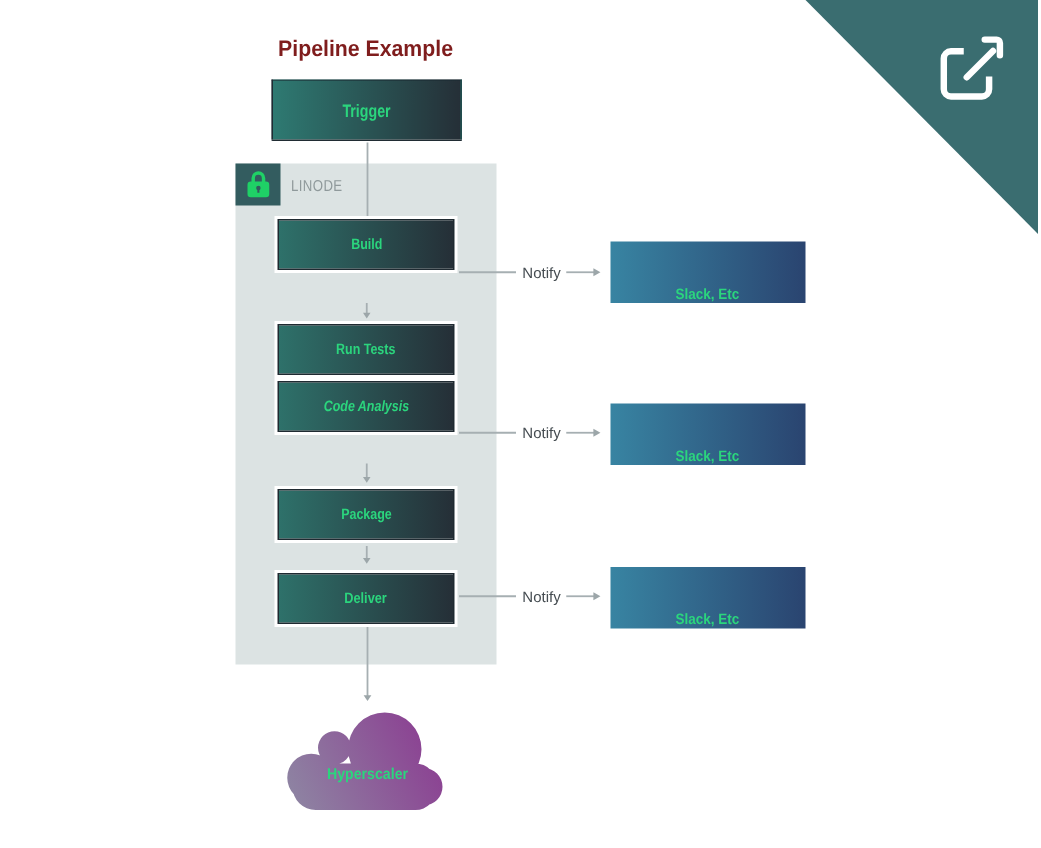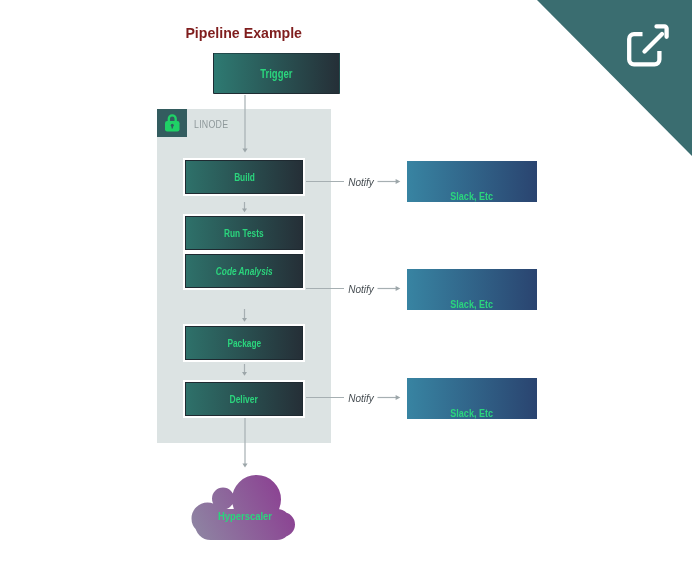--- a/index.html
+++ b/index.html
@@ -5,37 +5,37 @@
   html,body{margin:0;padding:0;background:#fff;}
   body{width:694px;height:565px;position:relative;overflow:hidden;
        font-family:"Liberation Sans", sans-serif;}
   .abs{position:absolute;}
   .title{left:0;top:24px;width:488px;text-align:center;
          font-size:15px;font-weight:bold;color:#7f1d1d;}
   .title span{display:inline-block;transform:scaleX(0.945);}
   .trigger{left:181px;top:53px;width:127px;height:41px;
            background:linear-gradient(to right,#2e7a72,#252f37);
            border:1px solid rgba(26,42,50,0.55);border-bottom:1.5px solid #202c33;
-           box-sizing:border-box;margin-left:32px;}
+           box-sizing:border-box;}
   .container{left:157px;top:109px;width:174px;height:334px;background:#dce3e3;}
   .lockbox{left:157px;top:109px;width:30px;height:28px;background:#335c5f;}
   .linode{left:194px;top:118px;font-size:10.5px;color:#8f999b;letter-spacing:0.3px;
           display:inline-block;transform:scaleX(0.84);transform-origin:0 0;}
   .pbox{left:183px;width:122px;height:38px;background:#fff;box-sizing:border-box;
         padding:2px;}
   .pbox .inner{width:100%;height:100%;box-sizing:border-box;
         background:linear-gradient(to right,#2e716a,#252f37);
         border:1px solid #1f2a31;
         display:flex;align-items:center;justify-content:center;}
   .gtext{color:#2bd57d;font-weight:bold;font-size:10px;display:inline-block;
          white-space:nowrap;transform:scaleX(0.83);}
   .slack{left:407px;width:129.5px;height:41px;
          background:linear-gradient(to right,#3884a2,#2a4470);
          display:flex;align-items:flex-end;justify-content:center;}
-  .notify{font-size:10px;color:#454c51;font-style:italic;}
+  .notify{font-size:10px;color:#454c51;}
   svg.overlay{position:absolute;left:0;top:0;}
 </style>
 </head>
 <body>
 
   <svg class="abs overlay" width="694" height="565" style="z-index:5;pointer-events:none;">
     <polygon points="537,0 692,0 692,156" fill="#3a6d70"></polygon>
 
     <g stroke="#ffffff" stroke-width="4.3" fill="none">
       <path d="M642.5,34.2 H634 a4.8,4.8 0 0 0 -4.8,4.8 v20.5 a4.8,4.8 0 0 0 4.8,4.8 h20.6 a4.8,4.8 0 0 0 4.8,-4.8 V51"></path>
@@ -81,21 +81,21 @@
       <polygon points="395.6,178.9 395.6,184.1 400.3,181.5"></polygon>
       <polygon points="395.6,285.9 395.6,291.1 400.3,288.5"></polygon>
       <polygon points="395.6,394.9 395.6,400.1 400.3,397.5"></polygon>
     </g>
   </svg>
 
   <div class="abs trigger" style="display:flex;align-items:center;justify-content:center;">
     <span class="gtext" style="font-size:12px;transform:scaleX(0.79);">Trigger</span>
   </div>
 
-  <div class="abs pbox" style="top:158px;">
+  <div class="abs pbox" style="top:144px;">
     <div class="inner">
       <span class="gtext">Build</span>
     </div>
   </div>
   <div class="abs pbox" style="top:214px;text-align:center;">
     <div class="inner">
       <span class="gtext">Run Tests</span>
     </div>
   </div>
   <div class="abs pbox" style="top:252px;font-style:italic;">

